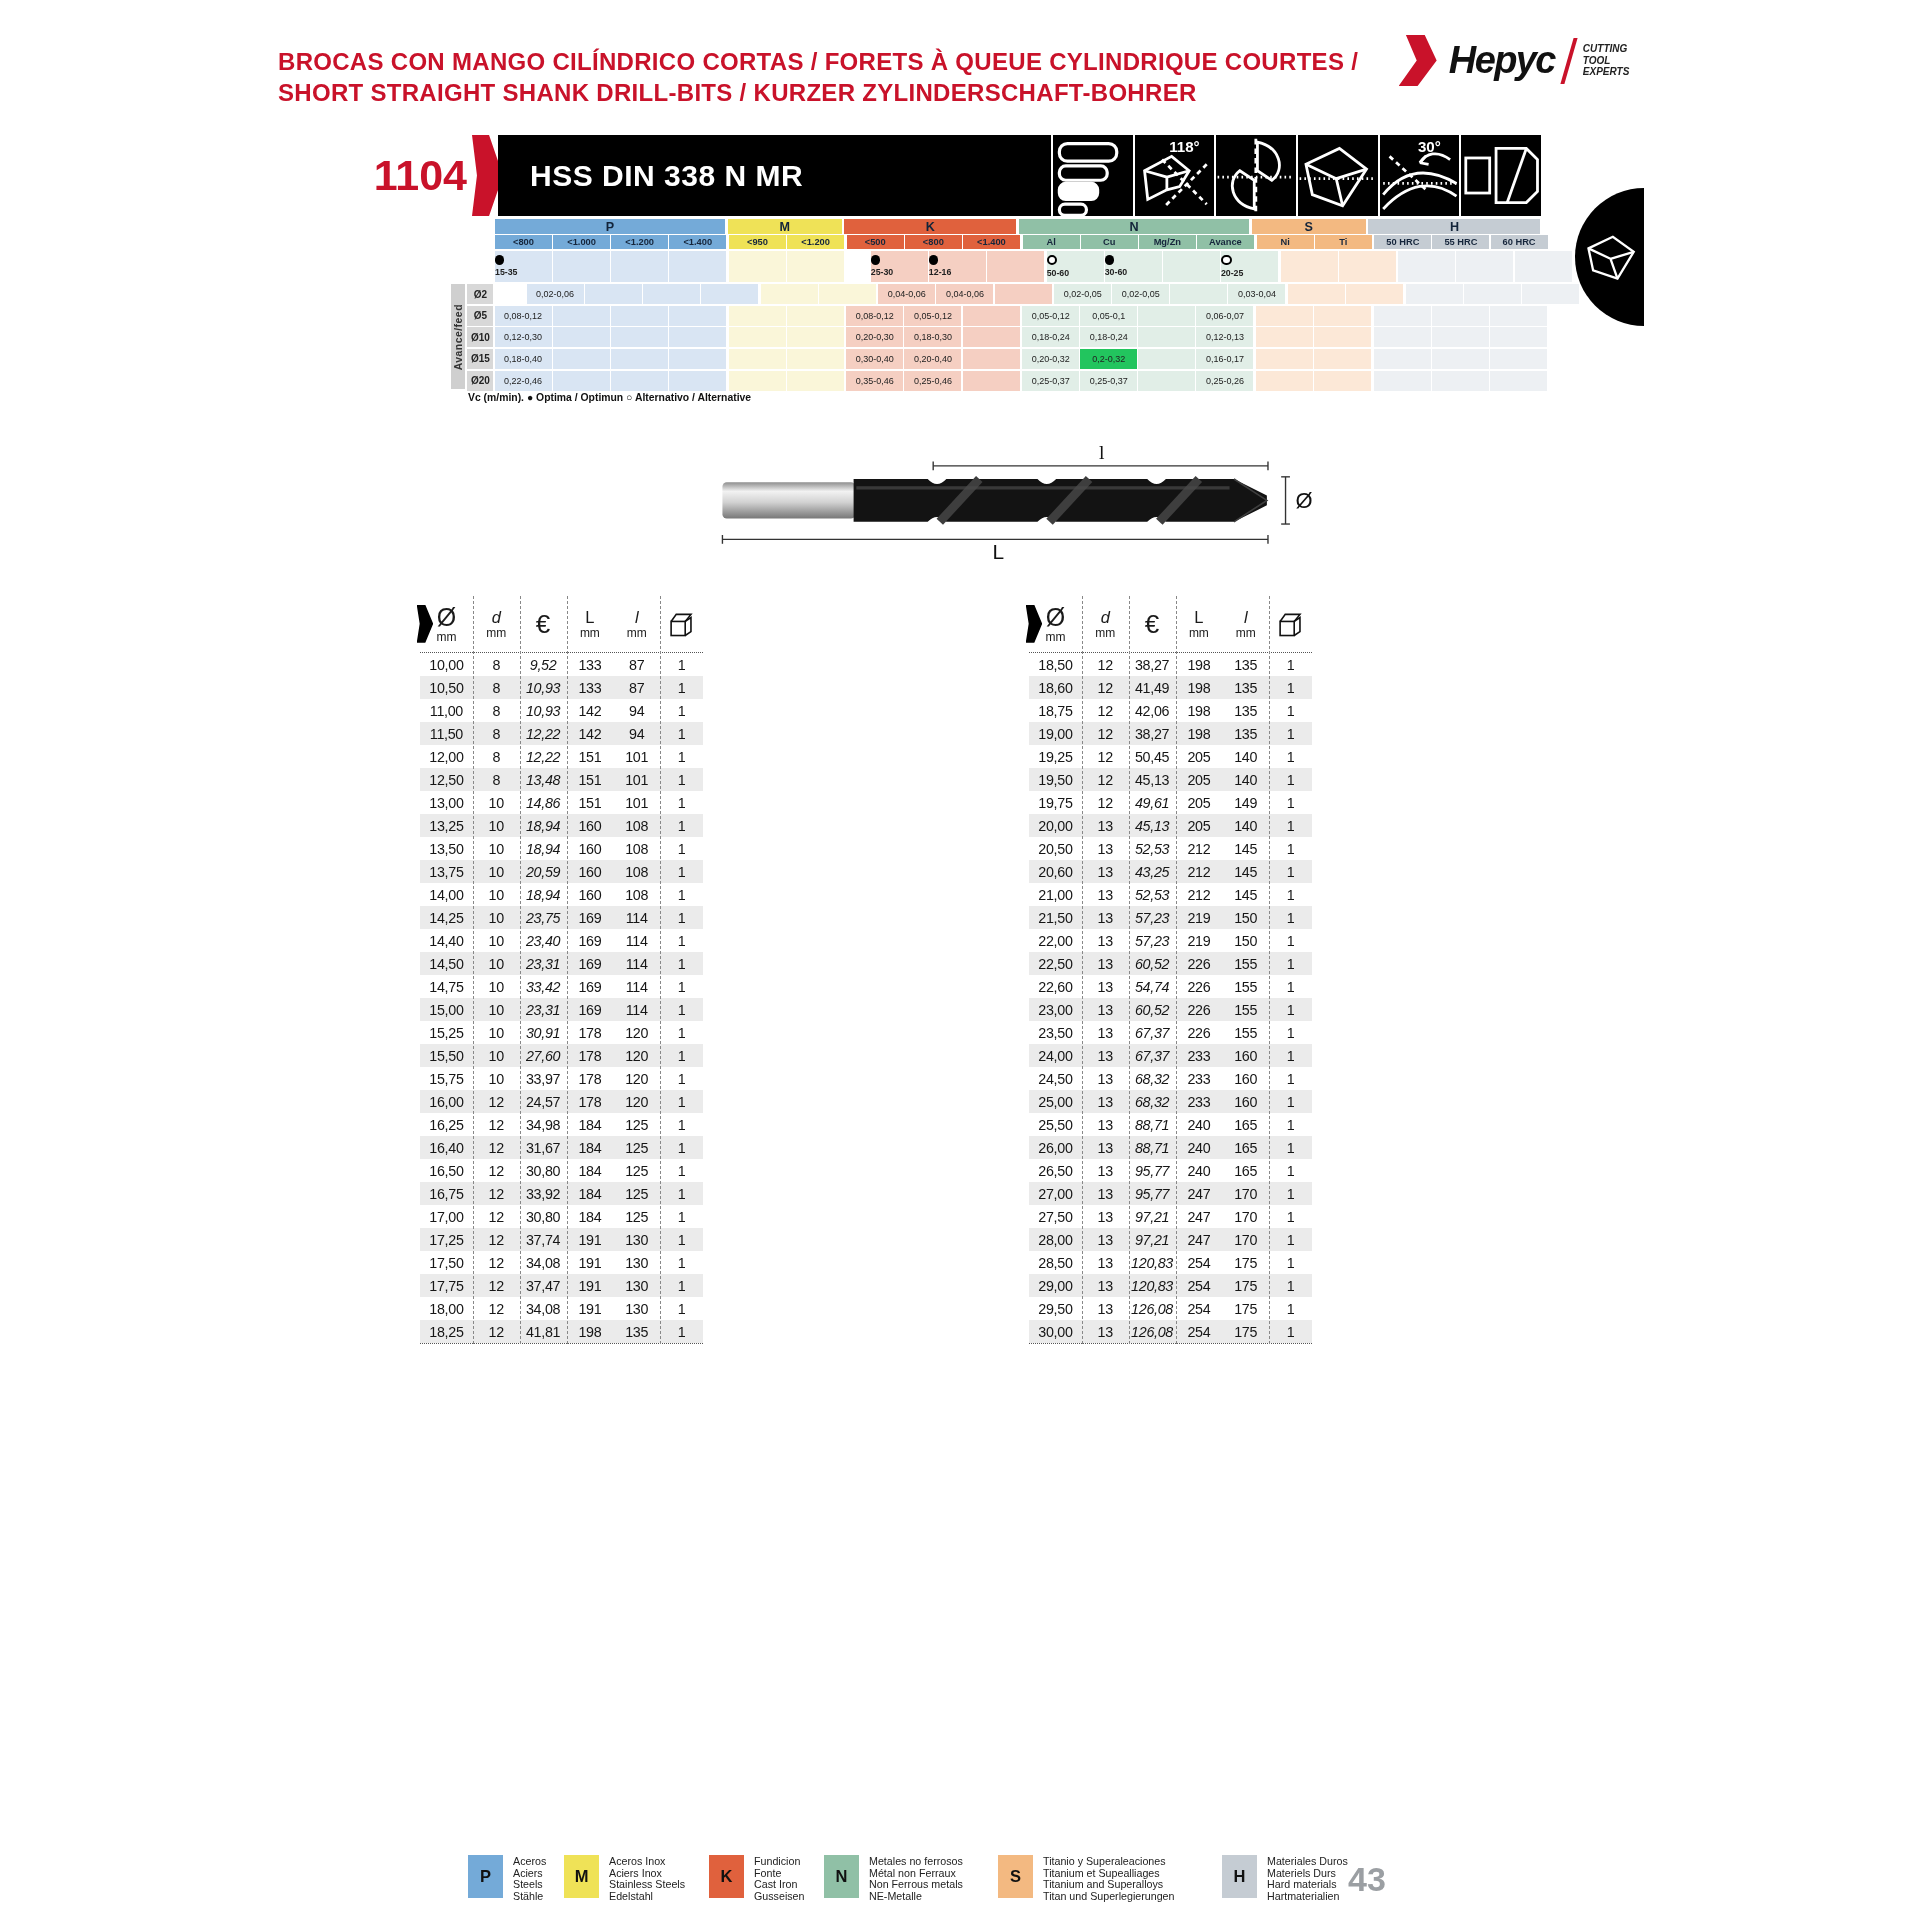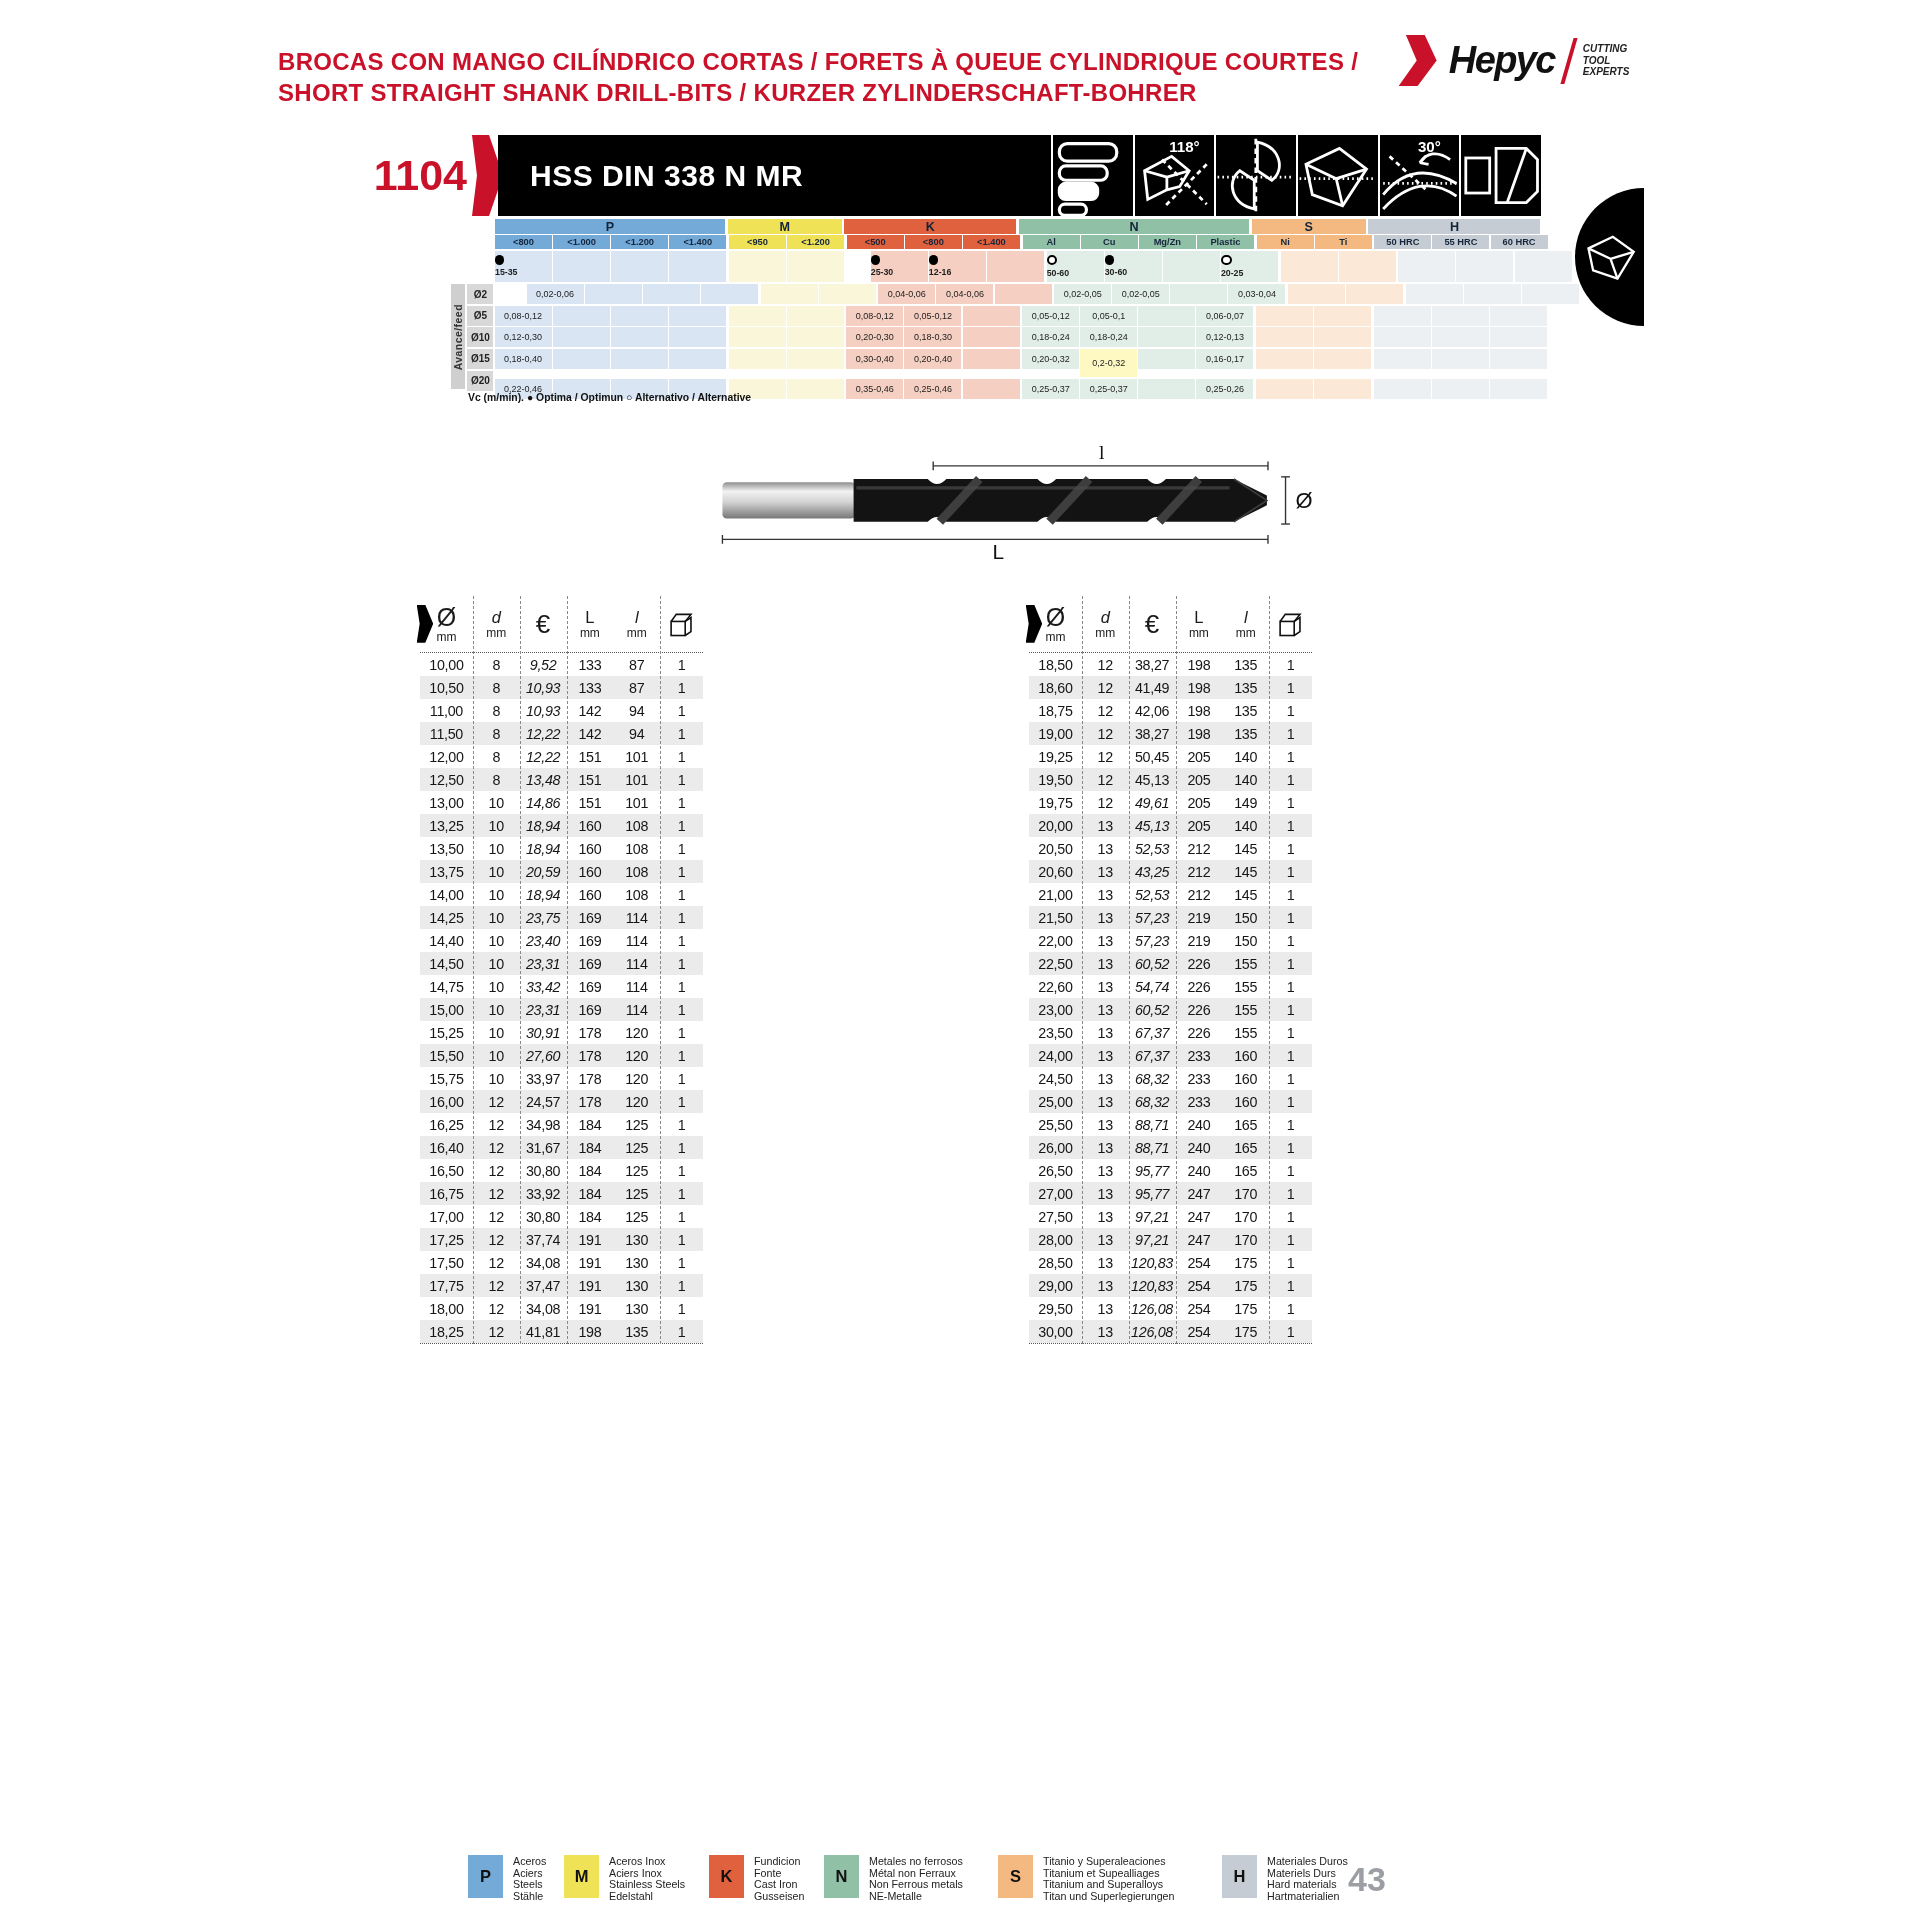--- a/index.html
+++ b/index.html
@@ -184,21 +184,21 @@
         <div class="mt-c" style="width: 57px; height: 14.3px; background: rgb(116, 170, 216); margin-right: 1.1px;">&lt;1.200</div>
         <div class="mt-c" style="width: 57px; height: 14.3px; background: rgb(116, 170, 216); margin-right: 2.7px;">&lt;1.400</div>
         <div class="mt-c" style="width: 57px; height: 14.3px; background: rgb(239, 226, 87); margin-right: 1.1px;">&lt;950</div>
         <div class="mt-c" style="width: 57px; height: 14.3px; background: rgb(239, 226, 87); margin-right: 2.7px;">&lt;1.200</div>
         <div class="mt-c" style="width: 57px; height: 14.3px; background: rgb(224, 97, 61); margin-right: 1.1px;">&lt;500</div>
         <div class="mt-c" style="width: 57px; height: 14.3px; background: rgb(224, 97, 61); margin-right: 1.1px;">&lt;800</div>
         <div class="mt-c" style="width: 57px; height: 14.3px; background: rgb(224, 97, 61); margin-right: 2.7px;">&lt;1.400</div>
         <div class="mt-c" style="width: 57px; height: 14.3px; background: rgb(144, 192, 166); margin-right: 1.1px;">Al</div>
         <div class="mt-c" style="width: 57px; height: 14.3px; background: rgb(144, 192, 166); margin-right: 1.1px;">Cu</div>
         <div class="mt-c" style="width: 57px; height: 14.3px; background: rgb(144, 192, 166); margin-right: 1.1px;">Mg/Zn</div>
-        <div class="mt-c" style="width: 57px; height: 14.3px; background: rgb(144, 192, 166); margin-right: 2.7px;">Plastic</div>
+        <div class="mt-c" style="width: 57px; height: 14.3px; background: rgb(144, 192, 166); margin-right: 2.7px;">Avance</div>
         <div class="mt-c" style="width: 57px; height: 14.3px; background: rgb(243, 185, 129); margin-right: 1.1px;">Ni</div>
         <div class="mt-c" style="width: 57px; height: 14.3px; background: rgb(243, 185, 129); margin-right: 2.7px;">Ti</div>
         <div class="mt-c" style="width: 57px; height: 14.3px; background: rgb(197, 204, 211); margin-right: 1.1px;">50 HRC</div>
         <div class="mt-c" style="width: 57px; height: 14.3px; background: rgb(197, 204, 211); margin-right: 1.1px;">55 HRC</div>
         <div class="mt-c" style="width: 57px; height: 14.3px; background: rgb(197, 204, 211); margin-right: 0px;">60 HRC</div>
       </div>
       <div class="mt-flex" style="margin-left: 44px; margin-top: 1.6px;">
         <div class="mt-s" style="width: 57px; height: 31px; background: rgb(217, 229, 243); margin-right: 1.1px;">
           <div class="dot-f"></div>
           <div class="mt-sv">15-35</div>
@@ -312,21 +312,21 @@
             <div class="feed-cell" style="width: 57px; height: 20px; background: rgb(217, 229, 243); margin-right: 1.1px;">0,18-0,40</div>
             <div class="feed-cell" style="width: 57px; height: 20px; background: rgb(217, 229, 243); margin-right: 1.1px;"></div>
             <div class="feed-cell" style="width: 57px; height: 20px; background: rgb(217, 229, 243); margin-right: 1.1px;"></div>
             <div class="feed-cell" style="width: 57px; height: 20px; background: rgb(217, 229, 243); margin-right: 2.7px;"></div>
             <div class="feed-cell" style="width: 57px; height: 20px; background: rgb(250, 246, 217); margin-right: 1.1px;"></div>
             <div class="feed-cell" style="width: 57px; height: 20px; background: rgb(250, 246, 217); margin-right: 2.7px;"></div>
             <div class="feed-cell" style="width: 57px; height: 20px; background: rgb(245, 207, 194); margin-right: 1.1px;">0,30-0,40</div>
             <div class="feed-cell" style="width: 57px; height: 20px; background: rgb(245, 207, 194); margin-right: 1.1px;">0,20-0,40</div>
             <div class="feed-cell" style="width: 57px; height: 20px; background: rgb(245, 207, 194); margin-right: 2.7px;"></div>
             <div class="feed-cell" style="width: 57px; height: 20px; background: rgb(225, 238, 231); margin-right: 1.1px;">0,20-0,32</div>
-            <div class="feed-cell" style="width: 57px; height: 28px; background: #fef9c3; margin-right: 1.1px;">0,2-0,32</div>
+            <div class="feed-cell" style="width: 57px; height: 20px; background: #22c55e; margin-right: 1.1px;">0,2-0,32</div>
             <div class="feed-cell" style="width: 57px; height: 20px; background: rgb(225, 238, 231); margin-right: 1.1px;"></div>
             <div class="feed-cell" style="width: 57px; height: 20px; background: rgb(225, 238, 231); margin-right: 2.7px;">0,16-0,17</div>
             <div class="feed-cell" style="width: 57px; height: 20px; background: rgb(252, 232, 215); margin-right: 1.1px;"></div>
             <div class="feed-cell" style="width: 57px; height: 20px; background: rgb(252, 232, 215); margin-right: 2.7px;"></div>
             <div class="feed-cell" style="width: 57px; height: 20px; background: rgb(237, 240, 243); margin-right: 1.1px;"></div>
             <div class="feed-cell" style="width: 57px; height: 20px; background: rgb(237, 240, 243); margin-right: 1.1px;"></div>
             <div class="feed-cell" style="width: 57px; height: 20px; background: rgb(237, 240, 243); margin-right: 0px;"></div>
           </div>
           <div class="mt-flex" style="margin-bottom: 0px;">
             <div class="feed-cell" style="width: 57px; height: 20px; background: rgb(217, 229, 243); margin-right: 1.1px;">0,22-0,46</div>

